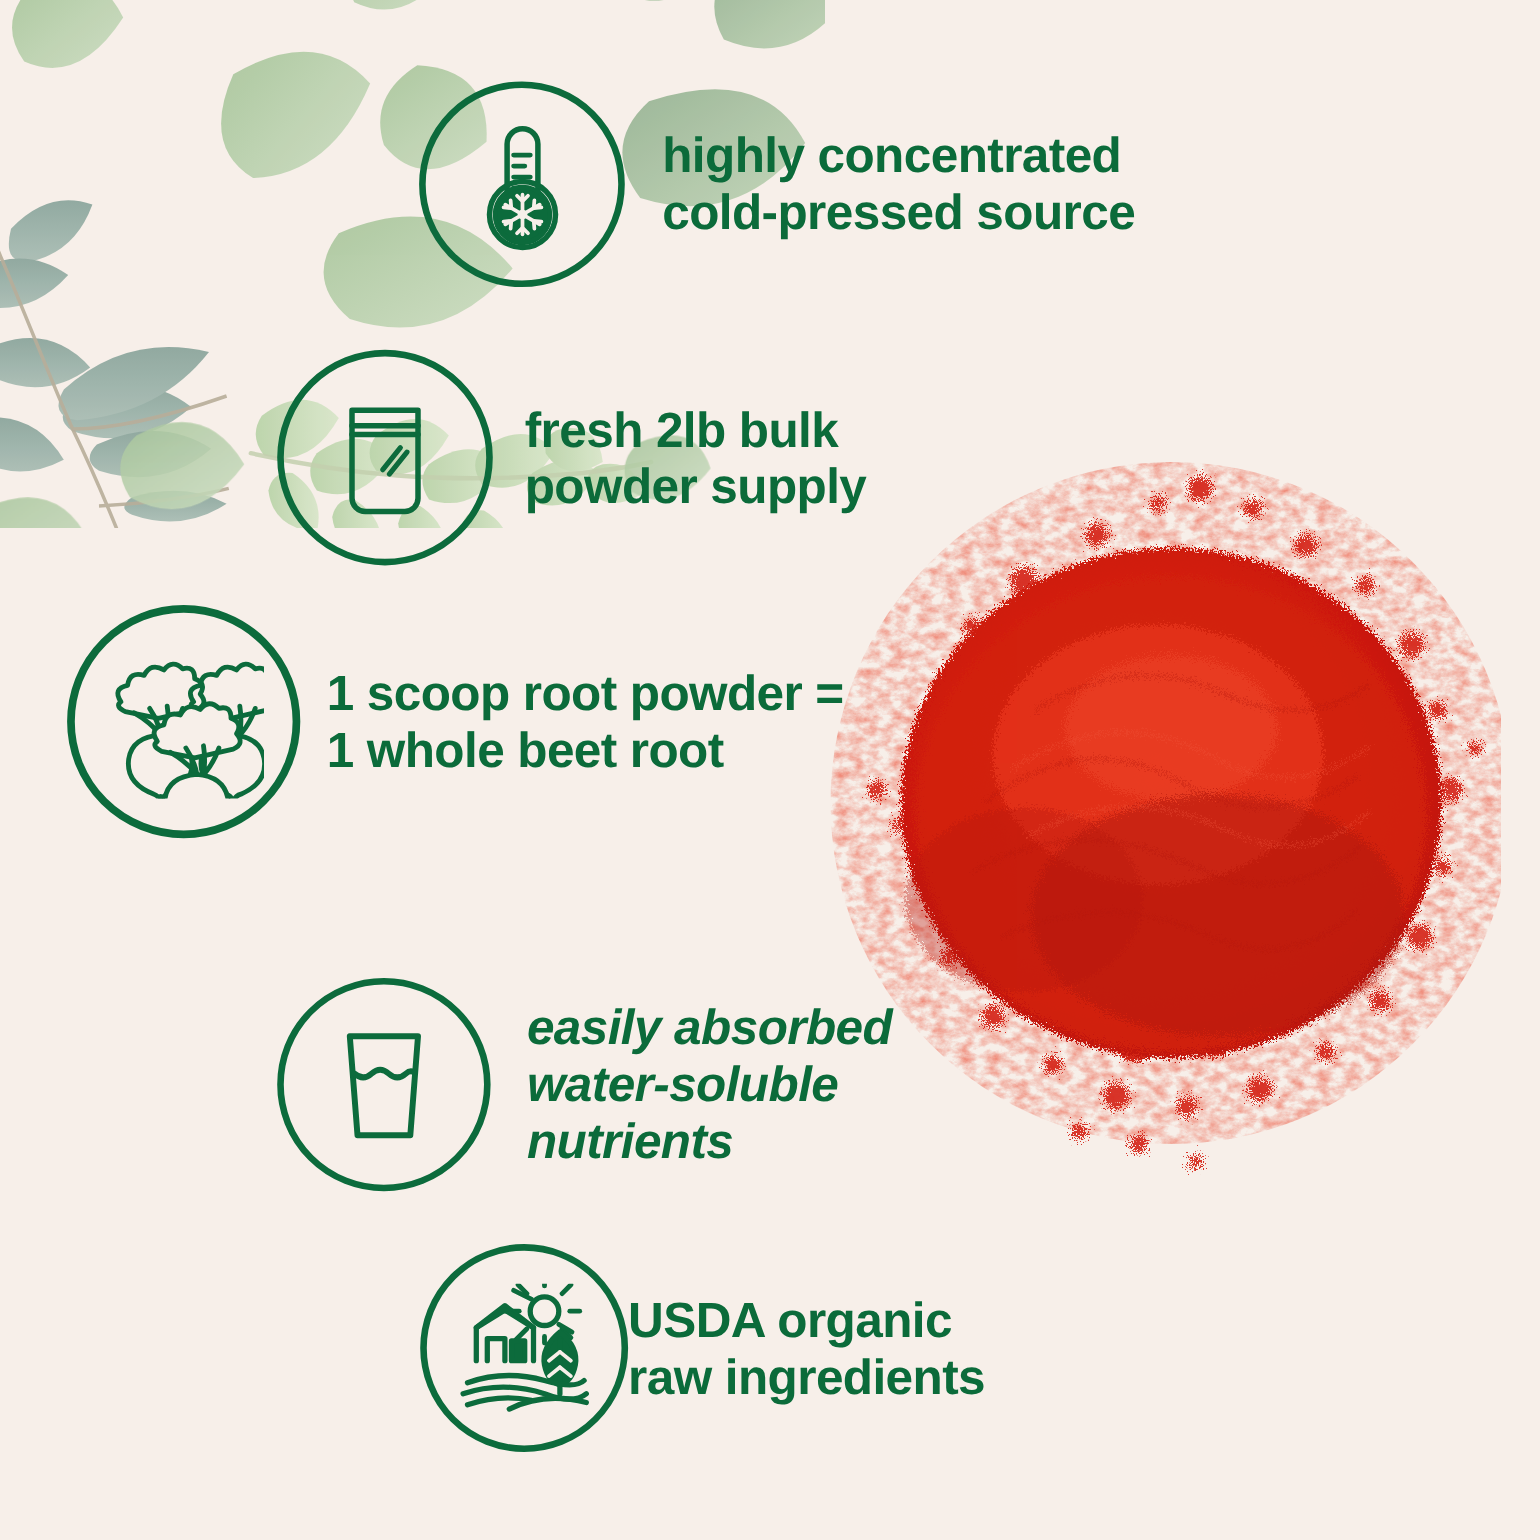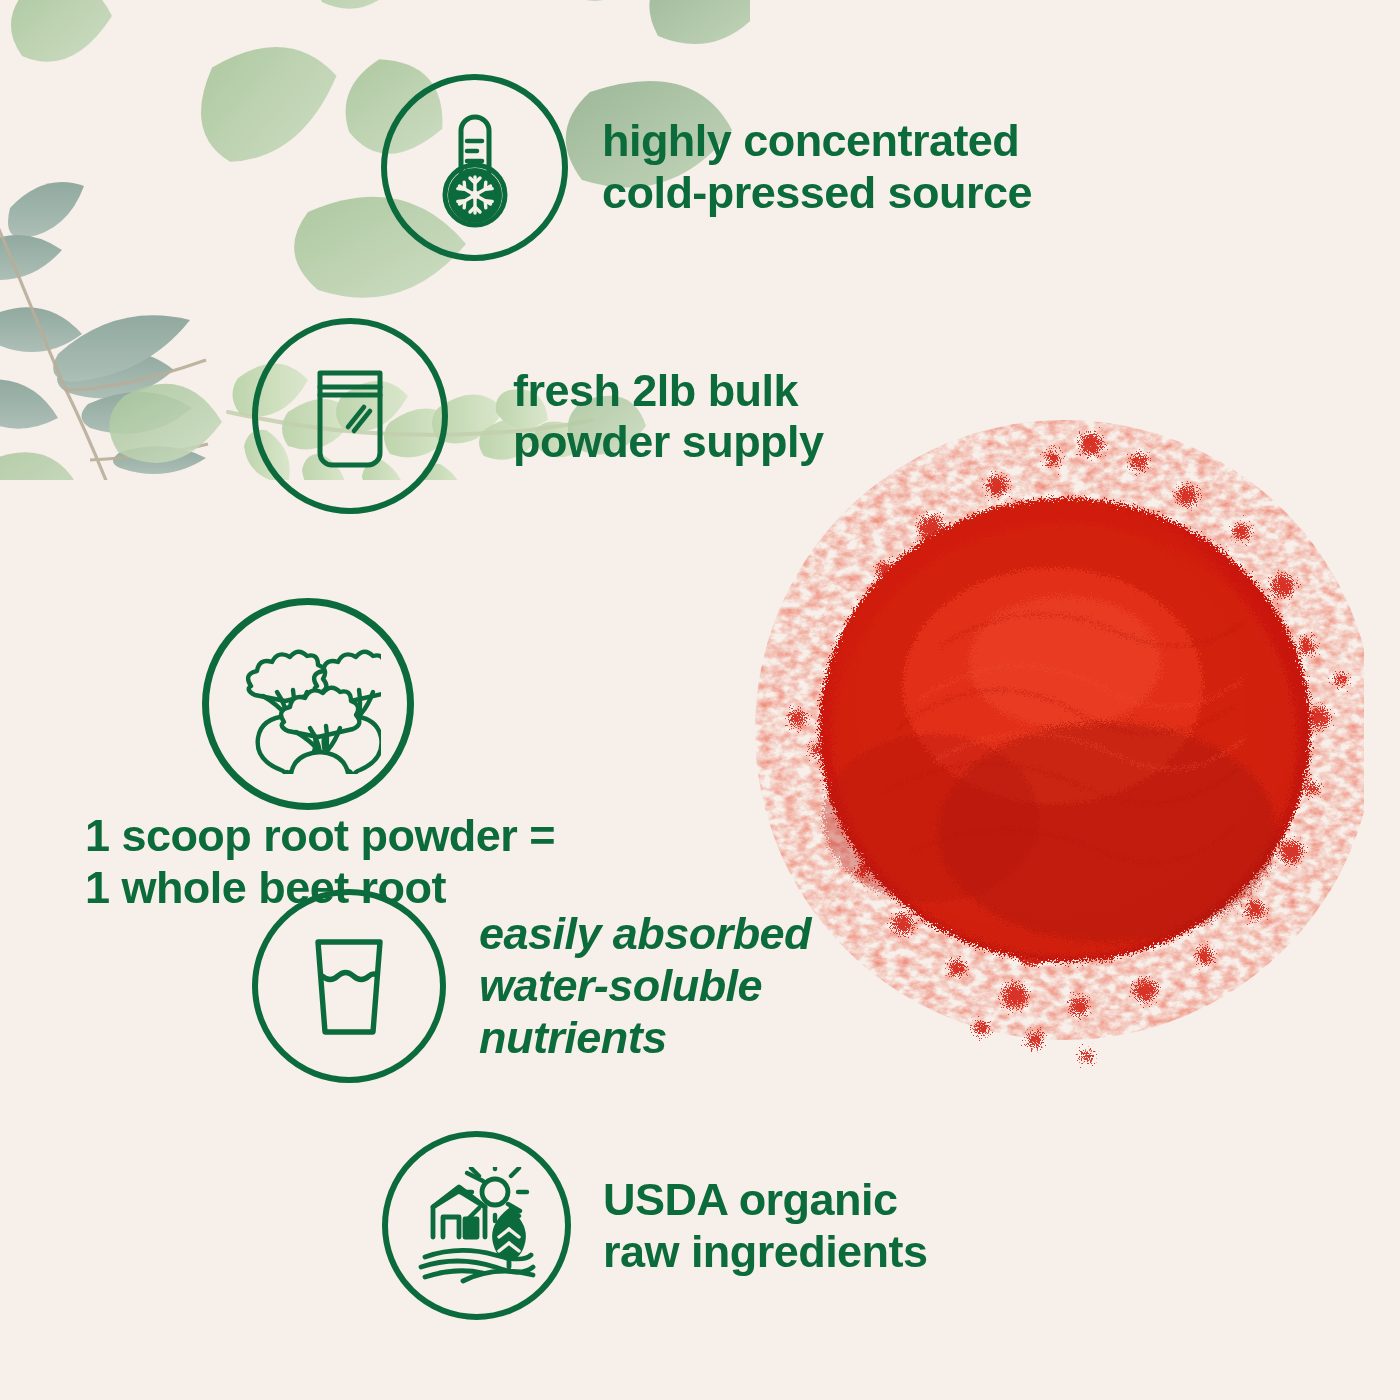--- a/index.html
+++ b/index.html
@@ -33,35 +33,35 @@
     font-weight:700;
     letter-spacing:-0.012em;
     white-space:pre-line;
   }
 
   
   #f1 { left:381px;  top:74px;   }
   #f1 .badge { width:187px; height:187px; border-width:6px; }
   #f1 .ftext { font-size:45px; line-height:1.14; margin-left:34px; margin-top:-2px;}
 
-  #f2 { left:252px;  top:318px;gap:36px;  }
+  #f2 { left:252px;  top:318px;  }
   #f2 .badge { width:196px; height:196px; border-width:6px; }
   #f2 .ftext { font-size:45px; line-height:1.14; margin-left:29px; }
 
-  #f3 { left:61px;   top:598px;flex-direction:column;  }
+  #f3 { left:61px;   top:550px;  }
   #f3 .badge { width:212px; height:212px; border-width:7px; }
   #f3 .ftext { font-size:45px; line-height:1.16; margin-left:24px; }
 
   #f4 { left:252px;  top:889px;  }
   #f4 .badge { width:194px; height:194px; border-width:6px; }
   #f4 .ftext { font-size:45px; line-height:1.15; margin-left:33px;font-style:italic; }
 
   #f5 { left:382px;  top:1131px; }
   #f5 .badge { width:189px; height:189px; border-width:6px; }
-  #f5 .ftext { font-size:45px; line-height:1.15; margin-left:32px; }
+  #f5 .ftext { font-size:45px; line-height:1.15; }
 
   
   #powder-wrap { position:absolute; left:735px; top:400px; width:660px; height:680px; }
   #powder-wrap svg { display:block; width:100%; height:100%; }
 
   
   #botanical-wrap { position:absolute; left:-30px; top:-40px; width:780px; height:520px; }
   #botanical-wrap svg { display:block; width:100%; height:100%; }
 </style>
 </head>

